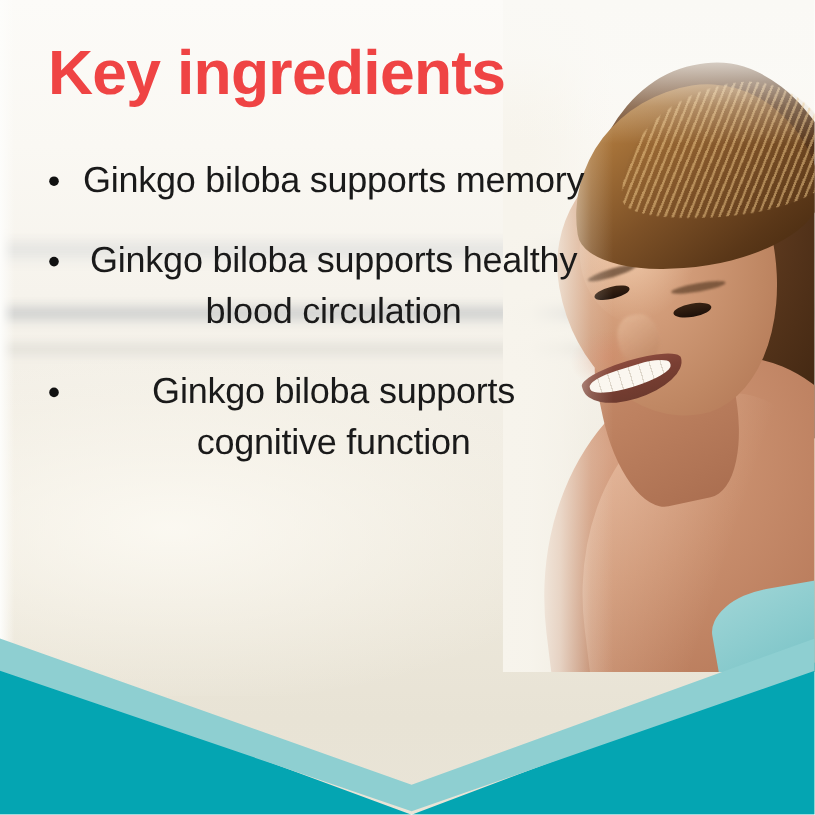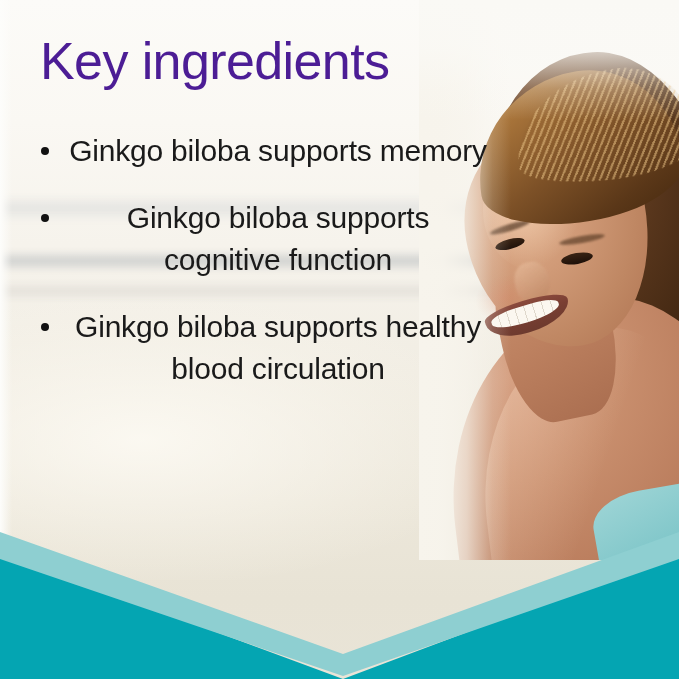--- a/index.html
+++ b/index.html
@@ -305,23 +305,23 @@
   .content {
     position: absolute;
     left: 0; top: 0;
     width: 500px;
   }
   .title {
     position: absolute;
     left: 40px;
     top: 34px;
     font-size: 52px;
-    font-weight: 400;
+    font-weight: 700;
     letter-spacing: -0.6px;
-    color: #4c1d95;
+    color: #ef4444;
     line-height: 1.06;
     white-space: nowrap;
   }
   .bullets {
     position: absolute;
     left: 38px;
     top: 130px;
     width: 450px;
     list-style: none;
     margin: 0;
@@ -386,25 +386,25 @@
 
   <div class="content">
     <div class="title">Key ingredients</div>
     <ul class="bullets">
       <li class="bullet">
         <span class="dot"></span>
         <span>Ginkgo biloba supports memory</span>
       </li>
       <li class="bullet">
         <span class="dot"></span>
-        <span>Ginkgo biloba supports cognitive function</span>
+        <span>Ginkgo biloba supports healthy blood circulation</span>
       </li>
       <li class="bullet">
         <span class="dot"></span>
-        <span>Ginkgo biloba supports healthy blood circulation</span>
+        <span>Ginkgo biloba supports cognitive function</span>
       </li>
     </ul>
   </div>
 
   <div class="chev">
     <svg viewBox="0 0 679 175" preserveAspectRatio="none">
       <polygon points="0,48 343,175 679,48 679,175 0,175" fill="#04A5B2"></polygon>
       <polygon points="0,28 343,150 679,28 679,55 343,172 0,55" fill="#8ECFD1"></polygon>
     </svg>
   </div>

